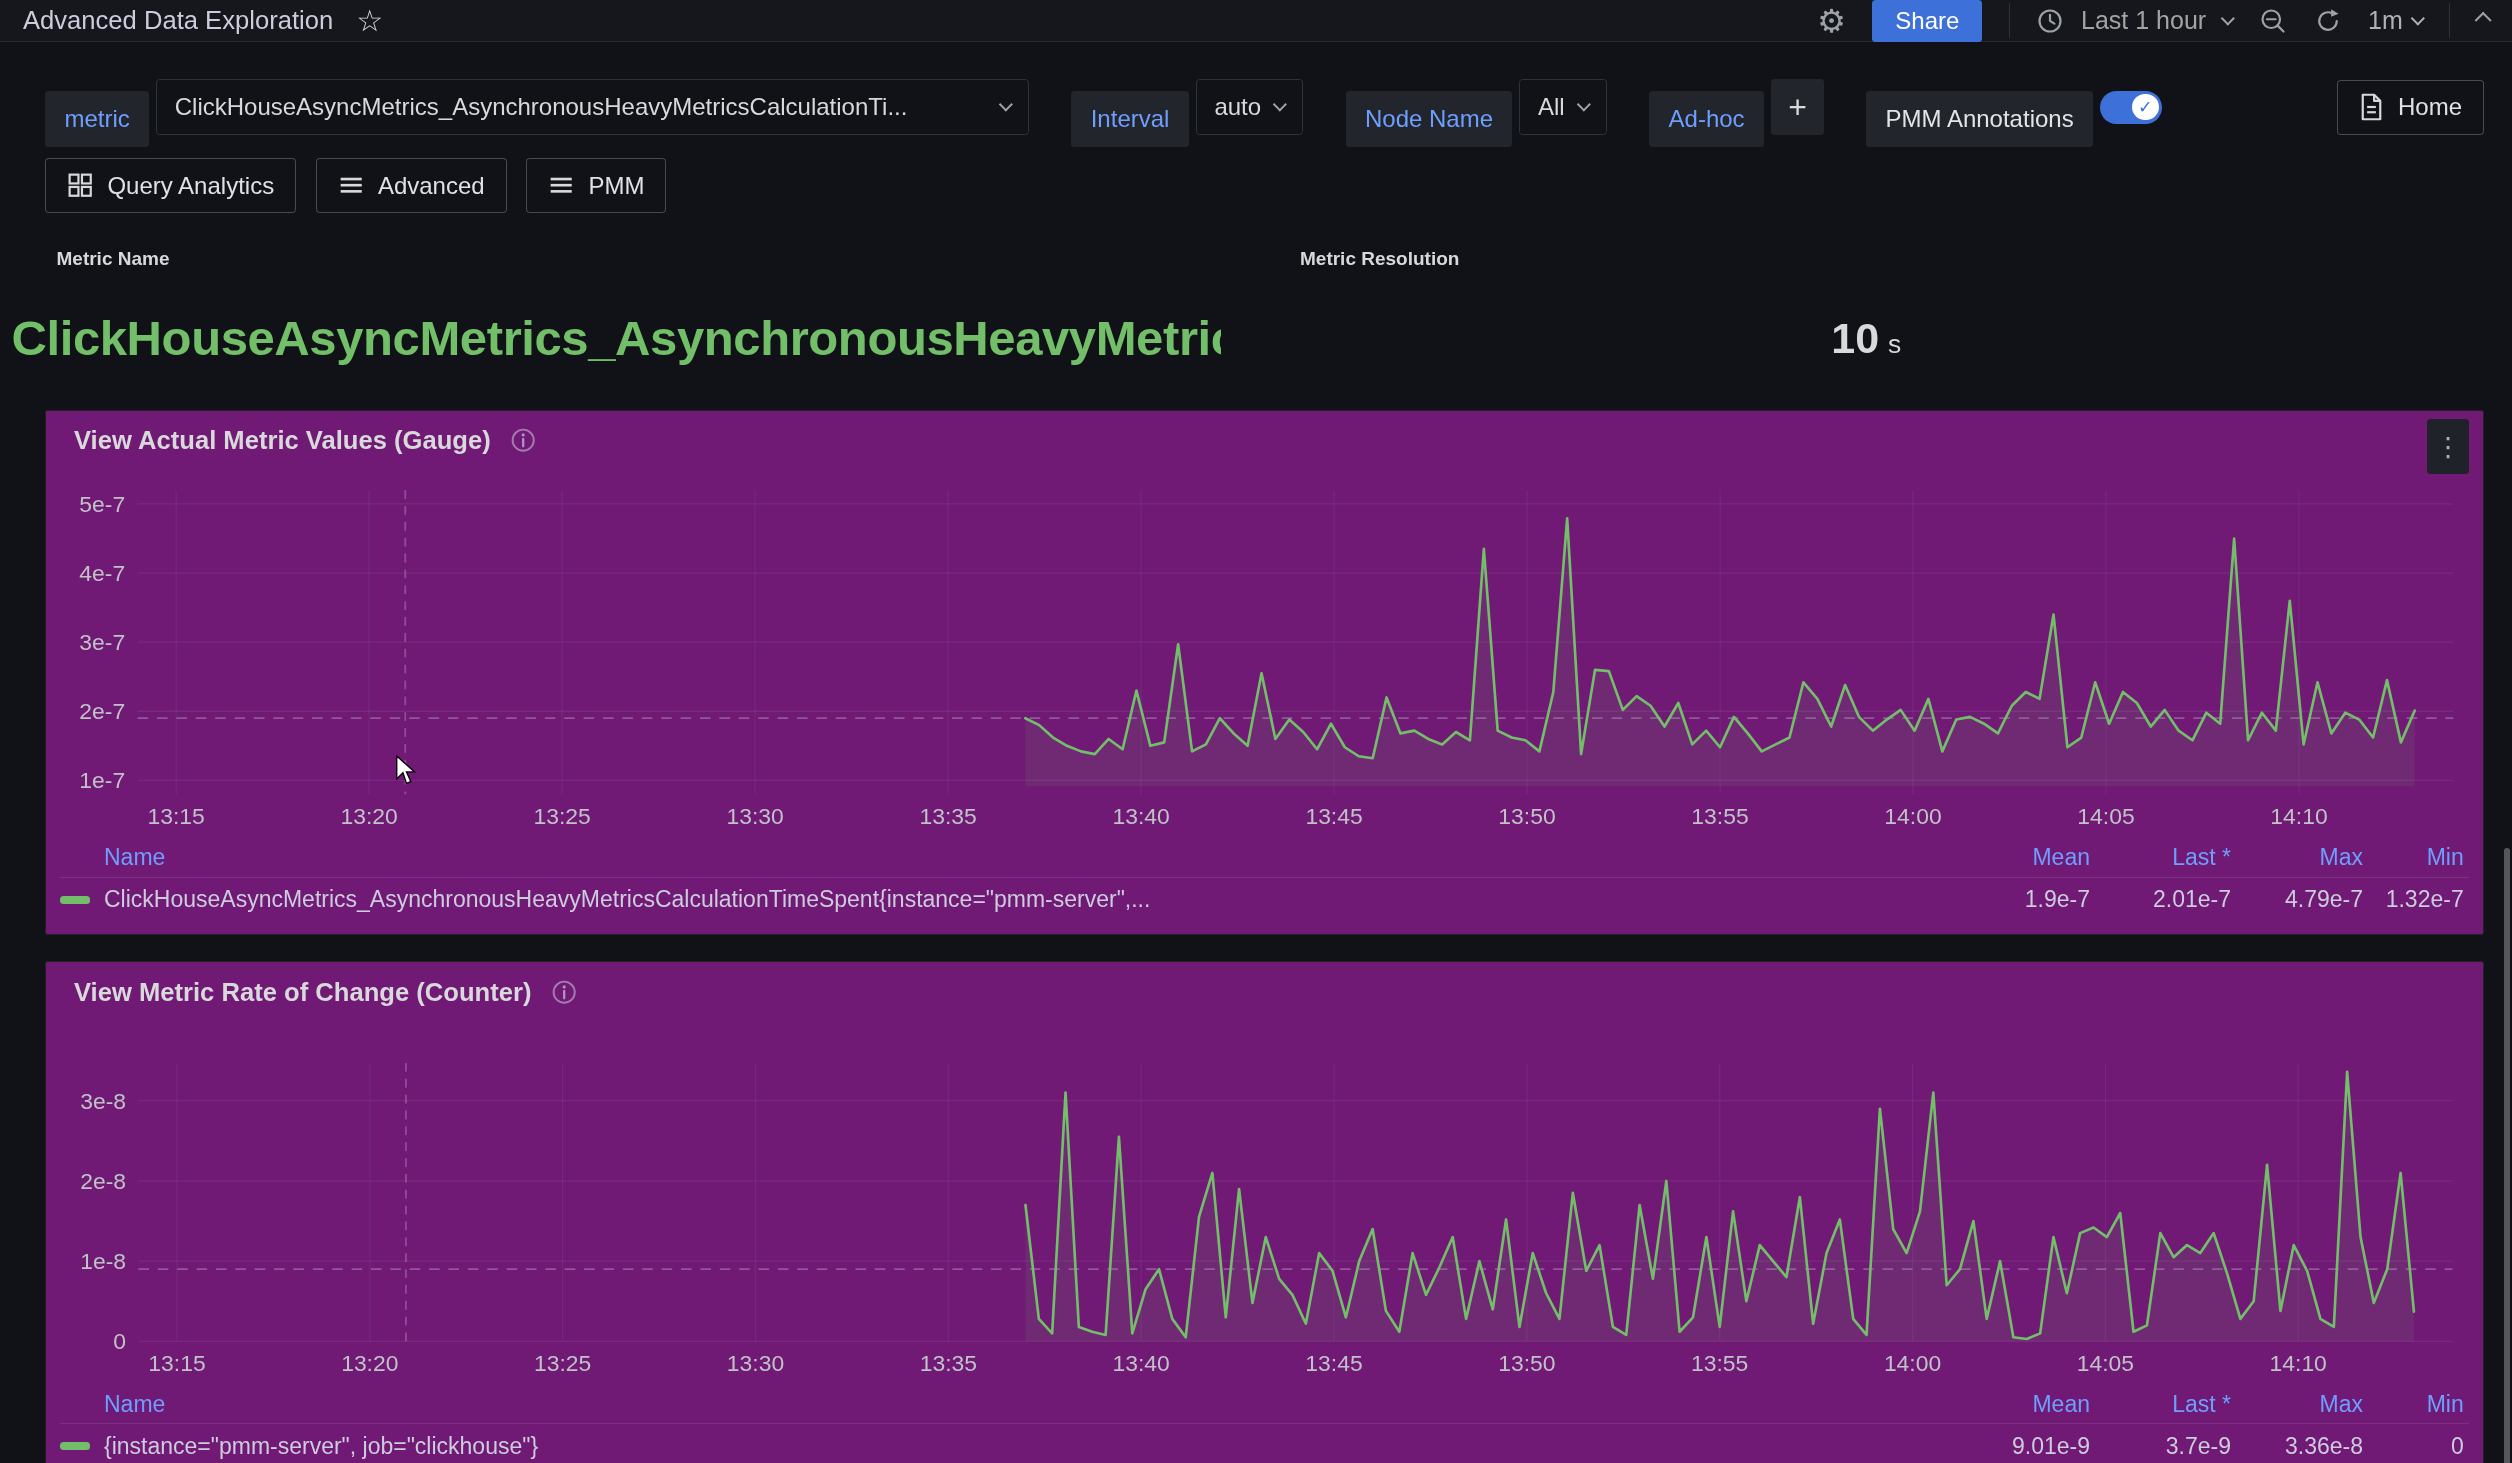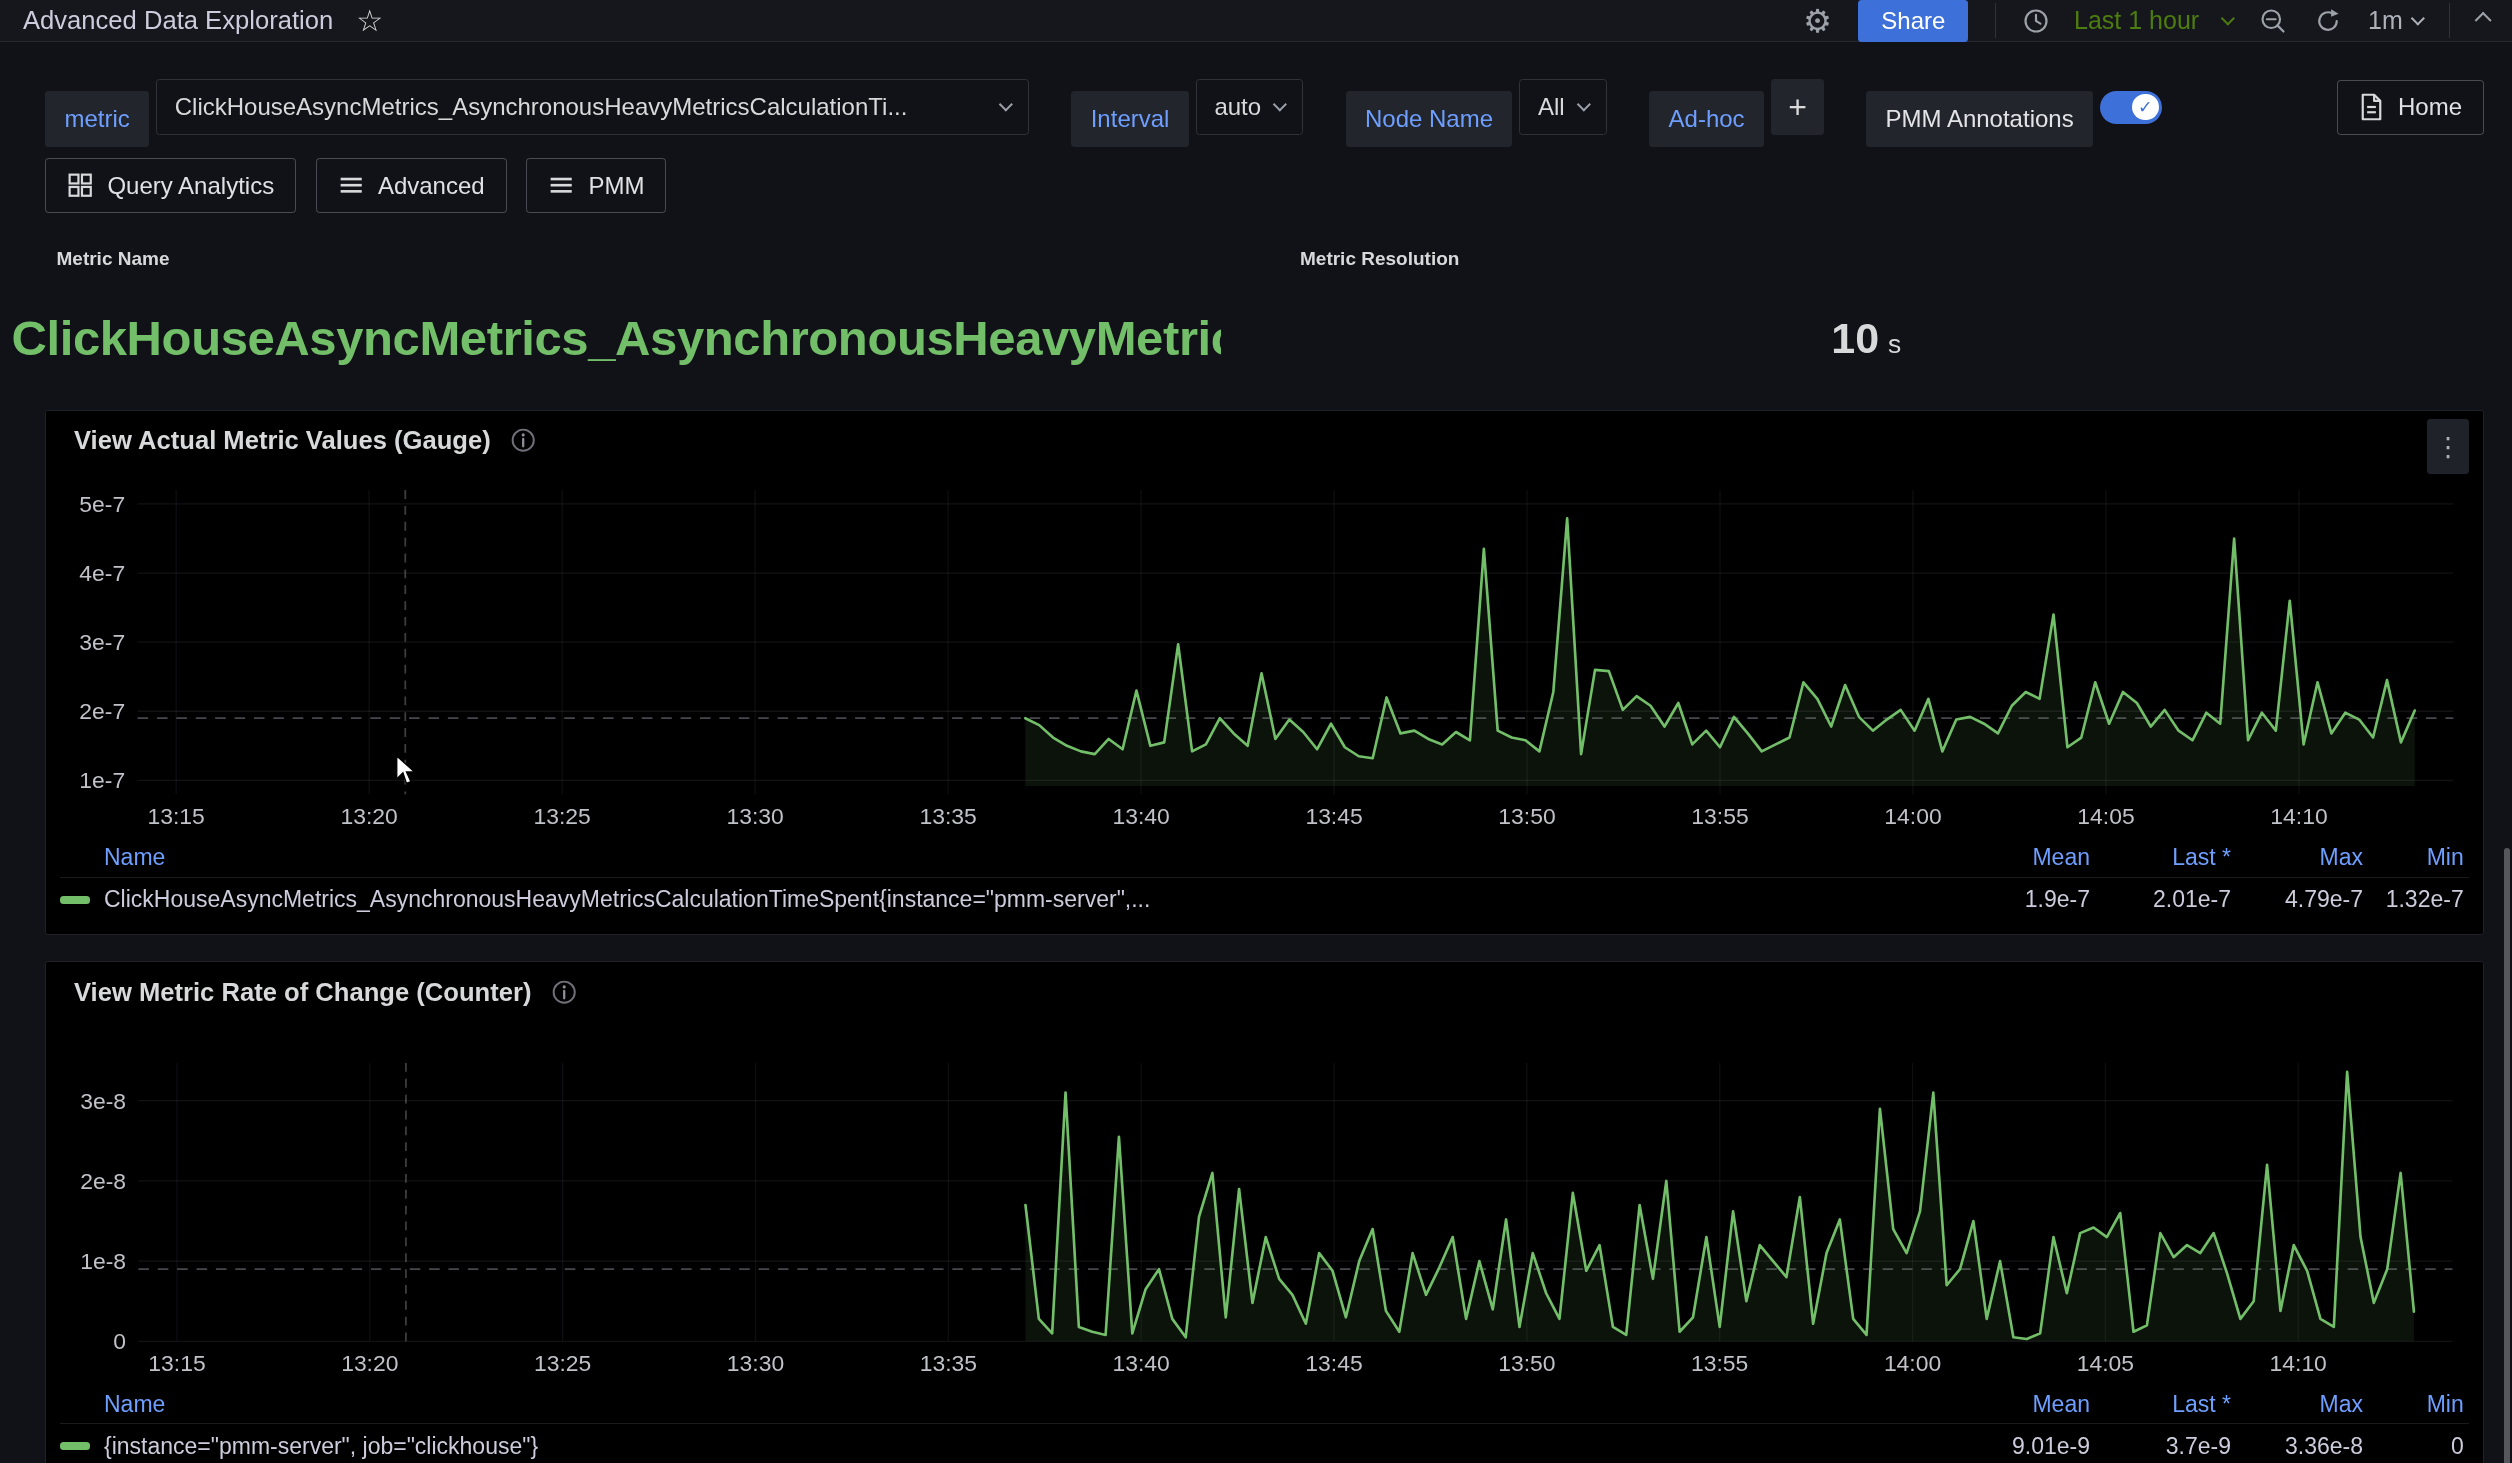--- a/index.html
+++ b/index.html
@@ -19,21 +19,21 @@
   .topbar-title { font-size:25.6px; color:#ccccdc; font-weight:400; }
   .star { font-size:30px; color:#d8d9da; margin-left:23px; cursor:pointer; line-height:1; }
   .topbar-right { margin-left:auto; display:flex; align-items:center; gap:26.4px; color:#9da1a8; }
   .tb-icon { display:flex; align-items:center; justify-content:center; cursor:pointer; }
   .gear { font-size:32px; line-height:1; color:#9da1a8; }
   .share-btn {
     background:#3d71d9; color:#fff; font-size:24px; font-weight:500;
     border:none; border-radius:3.5px; padding:7px 23px; cursor:pointer;
   }
   .tb-divider { width:0.9px; height:35px; background:rgba(204,204,220,0.15); }
-  .time-picker { display:flex; align-items:center; gap:24px; font-size:25px; color:#4d7c0f; cursor:pointer; }
+  .time-picker { display:flex; align-items:center; gap:17px; font-size:25px; color:#a3a3a3; cursor:pointer; }
   .chev { display:inline-block; width:9.7px; height:9.7px; border-right:2.2px solid currentColor; border-bottom:2.2px solid currentColor; transform:rotate(45deg) translate(-1.8px,-1.8px); }
   .chev-up { transform:rotate(-135deg); width:12.3px; height:12.3px; border-width:2.6px; }
   .refresh-int { display:flex; align-items:center; gap:10.6px; font-size:25px; color:#aeb1b8; cursor:pointer; }
   
   .filters { display:flex; align-items:center; margin:37px 28px 0 45px; gap:10.6px; height:56px; }
   .chip {
     background:#22252b; border-radius:3.5px; height:56px; display:flex; align-items:center;
     padding:0 19.4px; font-size:24px; white-space:nowrap;margin-top:24px;
   }
   .chip.blue { color:#6e9fff; }
@@ -70,21 +70,21 @@
   .section-values { display:flex; margin-top:10.6px; height:115px; align-items:center; }
   .metric-big {
     width:1209px; margin-left:11.5px; overflow:hidden; white-space:nowrap;
     font-size:49px; font-weight:700; color:#73bf69; letter-spacing:-0.4px;
   }
   .res-wrap { flex:1; text-align:center; color:#d8d9da; }
   .res-num { font-size:43px; font-weight:700; }
   .res-unit { font-size:26.4px; font-weight:400; margin-left:8.8px; }
   
   .panel {
-    margin:14px 28px 0 45px; background:#000000; border:0.9px solid #202226; border-radius:2.6px;
+    margin:14px 28px 0 45px; background:#701a75; border:0.9px solid #202226; border-radius:2.6px;
     padding:12.3px 14px;
   }
   .panel + .panel { margin-top:26.4px; }
   .panel-header { height:35px; display:flex; align-items:center; position:relative; }
   .panel-title { font-size:25.6px; font-weight:600; color:#d8d9da; margin-left:14px; cursor:pointer; }
   .info-icon { margin-left:19.4px; cursor:pointer; display:flex; }
   .kebab {
     position:absolute; right:0; top:-3.5px; width:42px; height:55px; background:#202229; border-radius:3.5px;
     display:flex; align-items:center; justify-content:center; color:#aeb1b8; font-size:26.4px; cursor:pointer;
   }

